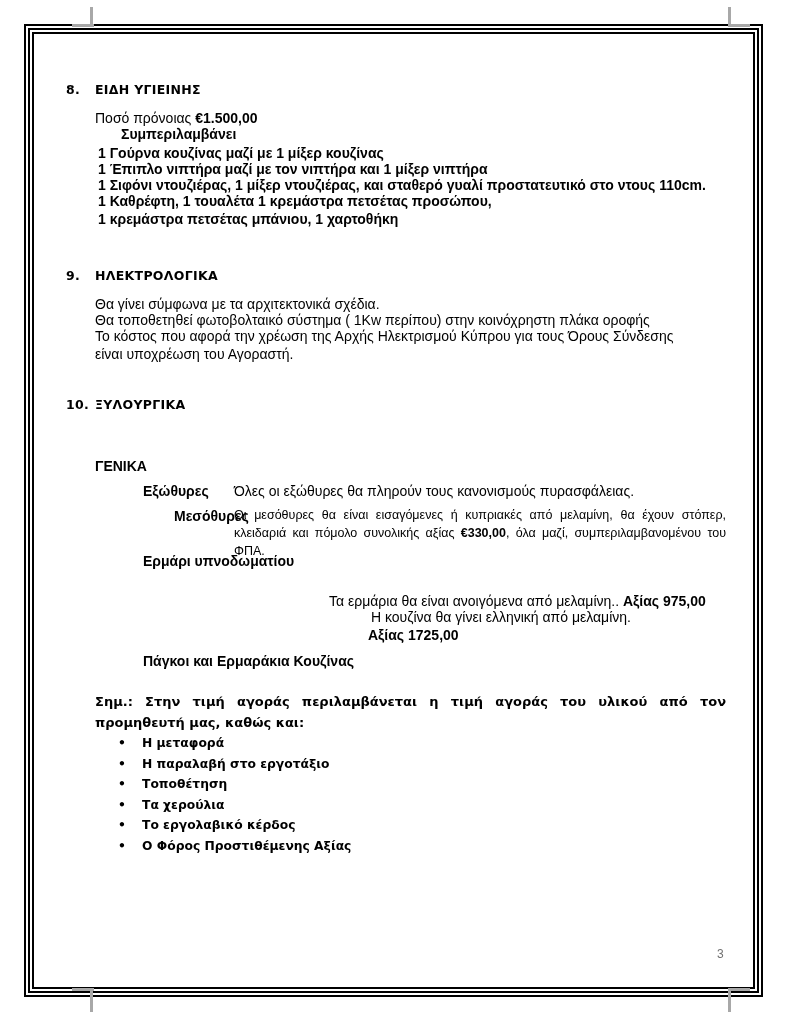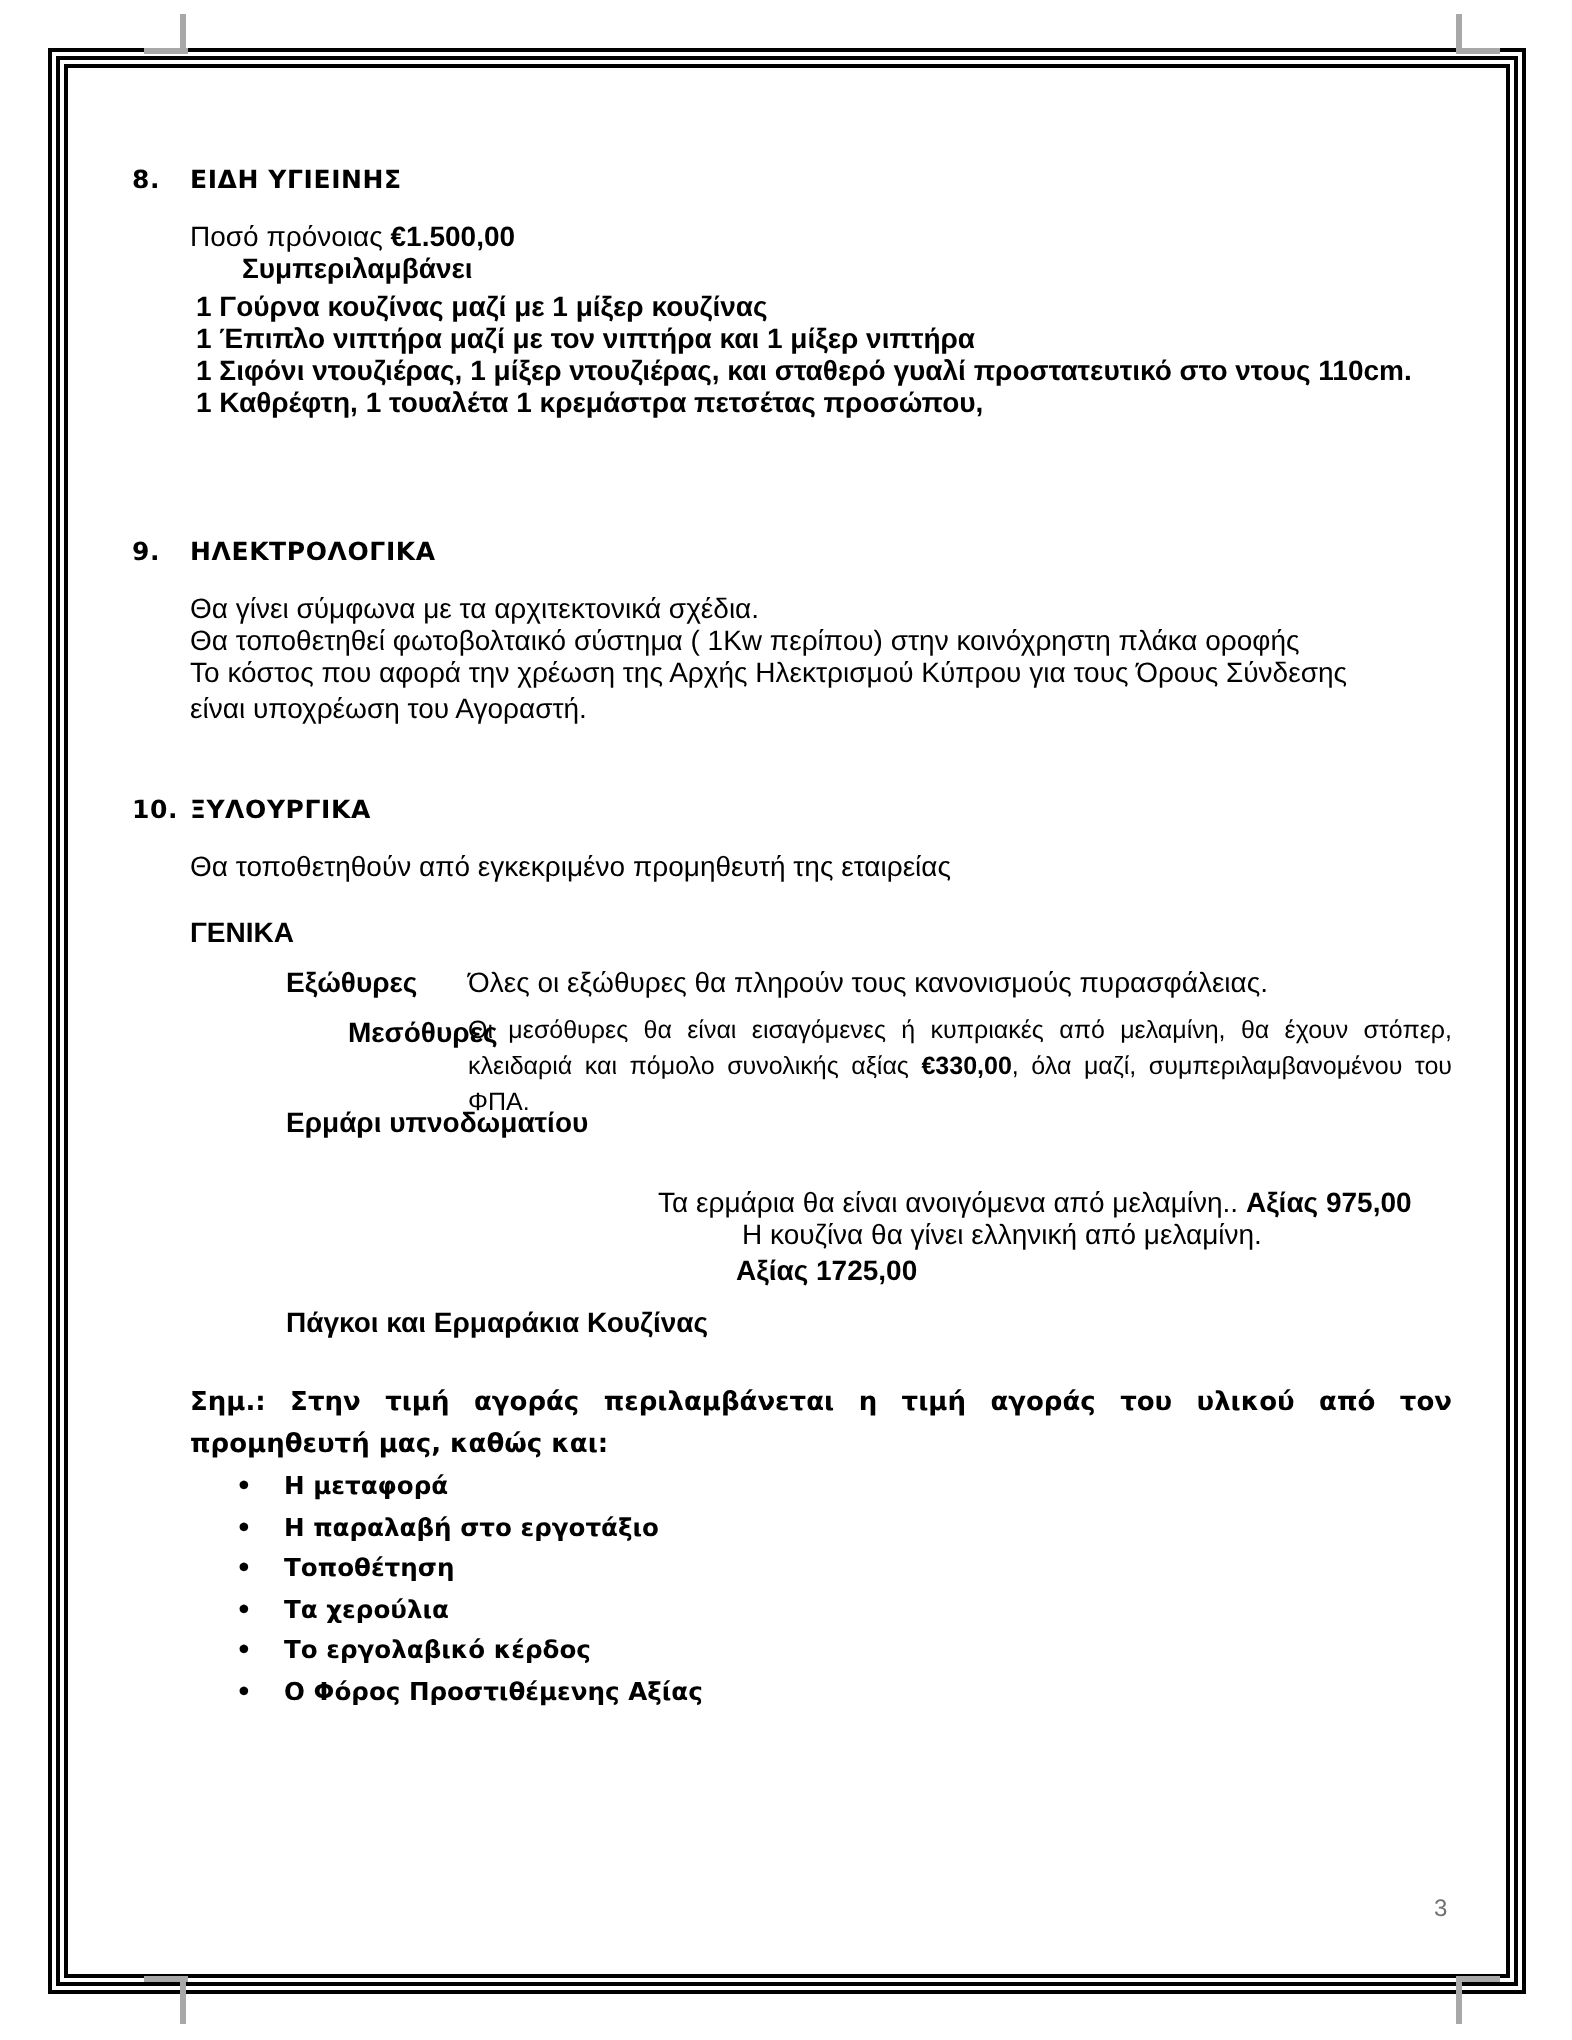--- a/index.html
+++ b/index.html
@@ -111,33 +111,33 @@
 
   <div class="abs t" style="left:95px;top:110px;">
     <span>Ποσό πρόνοιας </span><span class="b">€1.500,00</span>
   </div>
   <div class="abs t b" style="left:95px;top:126px;margin-left:26px;">Συμπεριλαμβάνει</div>
 
   <div class="abs t b" style="left:98px;top:145px;">1 Γούρνα κουζίνας μαζί με 1 μίξερ κουζίνας</div>
   <div class="abs t b" style="left:98px;top:161px;">1 Έπιπλο νιπτήρα μαζί με τον νιπτήρα και 1 μίξερ νιπτήρα</div>
   <div class="abs t b" style="left:98px;top:177px;">1 Σιφόνι ντουζιέρας, 1 μίξερ ντουζιέρας, και σταθερό γυαλί προστατευτικό στο ντους 110cm.</div>
   <div class="abs t b" style="left:98px;top:193px;">1 Καθρέφτη, 1 τουαλέτα 1 κρεμάστρα πετσέτας προσώπου,</div>
+  <div class="abs t b" style="left:98px;top:211px;">1 κρεμάστρα πετσέτας μπάνιου, 1 χαρτοθήκη</div>
 
   <div class="abs h" style="left:66px;top:268px;">9.</div>
   <div class="abs h" style="left:95px;top:268px;">ΗΛΕΚΤΡΟΛΟΓΙΚΑ</div>
 
   <div class="abs t" style="left:95px;top:296px;">Θα γίνει σύμφωνα με τα αρχιτεκτονικά σχέδια.</div>
   <div class="abs t" style="left:95px;top:312px;">Θα τοποθετηθεί φωτοβολταικό σύστημα ( 1Kw περίπου) στην κοινόχρηστη πλάκα οροφής</div>
   <div class="abs t" style="left:95px;top:328px;">Το κόστος που αφορά την χρέωση της Αρχής Ηλεκτρισμού Κύπρου για τους Όρους Σύνδεσης</div>
   <div class="abs t" style="left:95px;top:346px;">είναι υποχρέωση του Αγοραστή.</div>
 
   <div class="abs h" style="left:66px;top:397px;">10.</div>
   <div class="abs h" style="left:95px;top:397px;">ΞΥΛΟΥΡΓΙΚΑ</div>
 
-  <div class="abs t" style="left:95px;top:425px;">Θα τοποθετηθούν από εγκεκριμένο προμηθευτή της εταιρείας</div>
   <div class="abs t b" style="left:95px;top:458px;">ΓΕΝΙΚΑ</div>
 
   <div class="abs t b" style="left:143px;top:483px;">Εξώθυρες</div>
   <div class="abs t" style="left:234px;top:483px;">Όλες οι εξώθυρες θα πληρούν τους κανονισμούς πυρασφάλειας.</div>
 
   <div class="abs t b" style="left:143px;top:508px;margin-left:31px;">Μεσόθυρες</div>
   <div class="j" style="left:234px;top:506px;width:492px;">
     <span>Οι μεσόθυρες θα είναι εισαγόμενες ή κυπριακές από μελαμίνη, θα έχουν στόπερ, κλειδαριά και πόμολο συνολικής αξίας </span><span class="b">€330,00</span><span>, όλα μαζί, συμπεριλαμβανομένου του ΦΠΑ.</span>
   </div>
 

